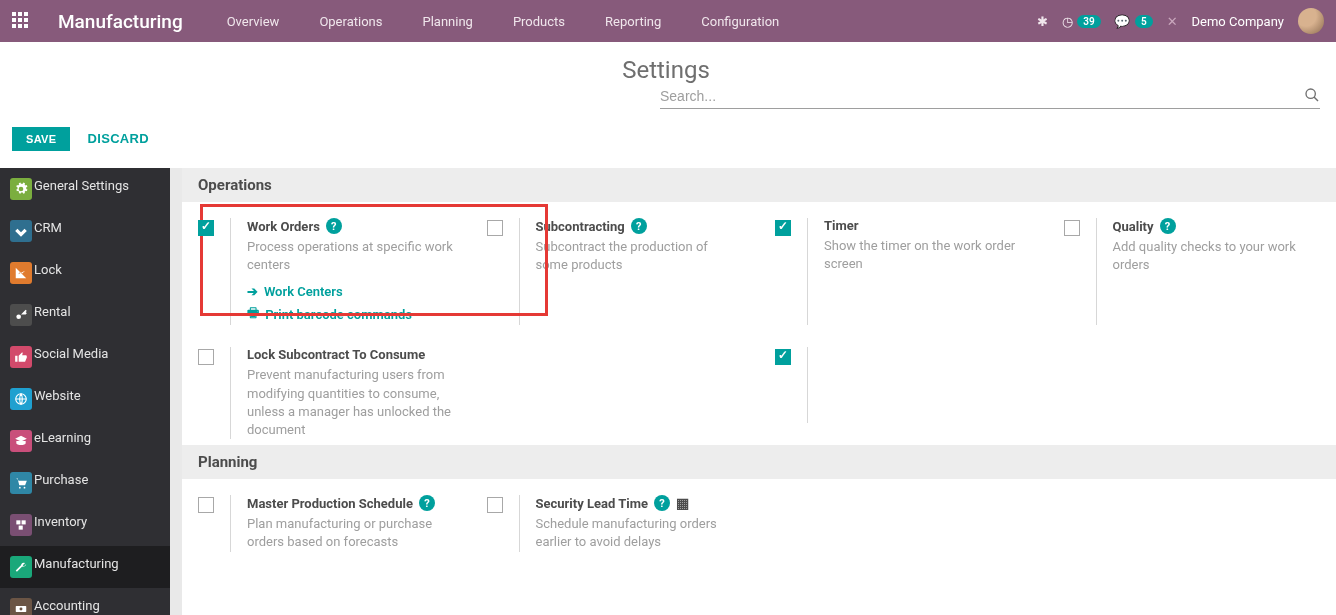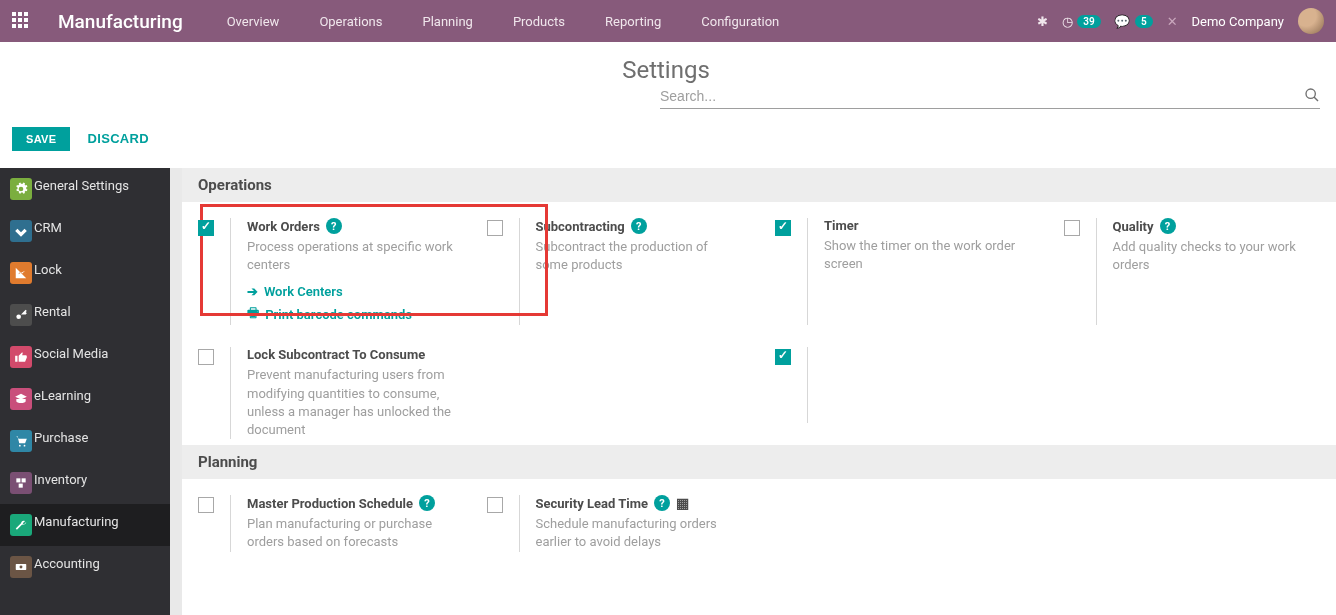--- a/index.html
+++ b/index.html
@@ -159,20 +159,29 @@
     </div>
     <div class="sidebar-item">
       <span class="ico" style="background:#d24a6b;">
           <svg viewBox="0 0 24 24" fill="#fff">
             <path d="M2 20h4V10H2zm20-9c0-1-1-2-2-2h-6l1-4-1-1-6 6v10h11l3-7z"></path>
           </svg>
         </span>
       <span>Social Media</span>
     </div>
     <div class="sidebar-item">
+      <span class="ico" style="background:#1fa0d0;">
+          <svg viewBox="0 0 24 24" fill="none" stroke="#fff" stroke-width="2">
+            <circle cx="12" cy="12" r="9"></circle>
+            <path d="M3 12h18M12 3c3 3 3 15 0 18M12 3c-3 3-3 15 0 18"></path>
+          </svg>
+        </span>
+      <span>Website</span>
+    </div>
+    <div class="sidebar-item">
       <span class="ico" style="background:#c94f7b;">
           <svg viewBox="0 0 24 24" fill="#fff">
             <path d="M12 3L2 8l10 5 10-5zM4 12v4c0 2 4 3 8 3s8-1 8-3v-4"></path>
           </svg>
         </span>
       <span>eLearning</span>
     </div>
     <div class="sidebar-item">
       <span class="ico" style="background:#2f87a6;">
           <svg viewBox="0 0 24 24" fill="#fff">

